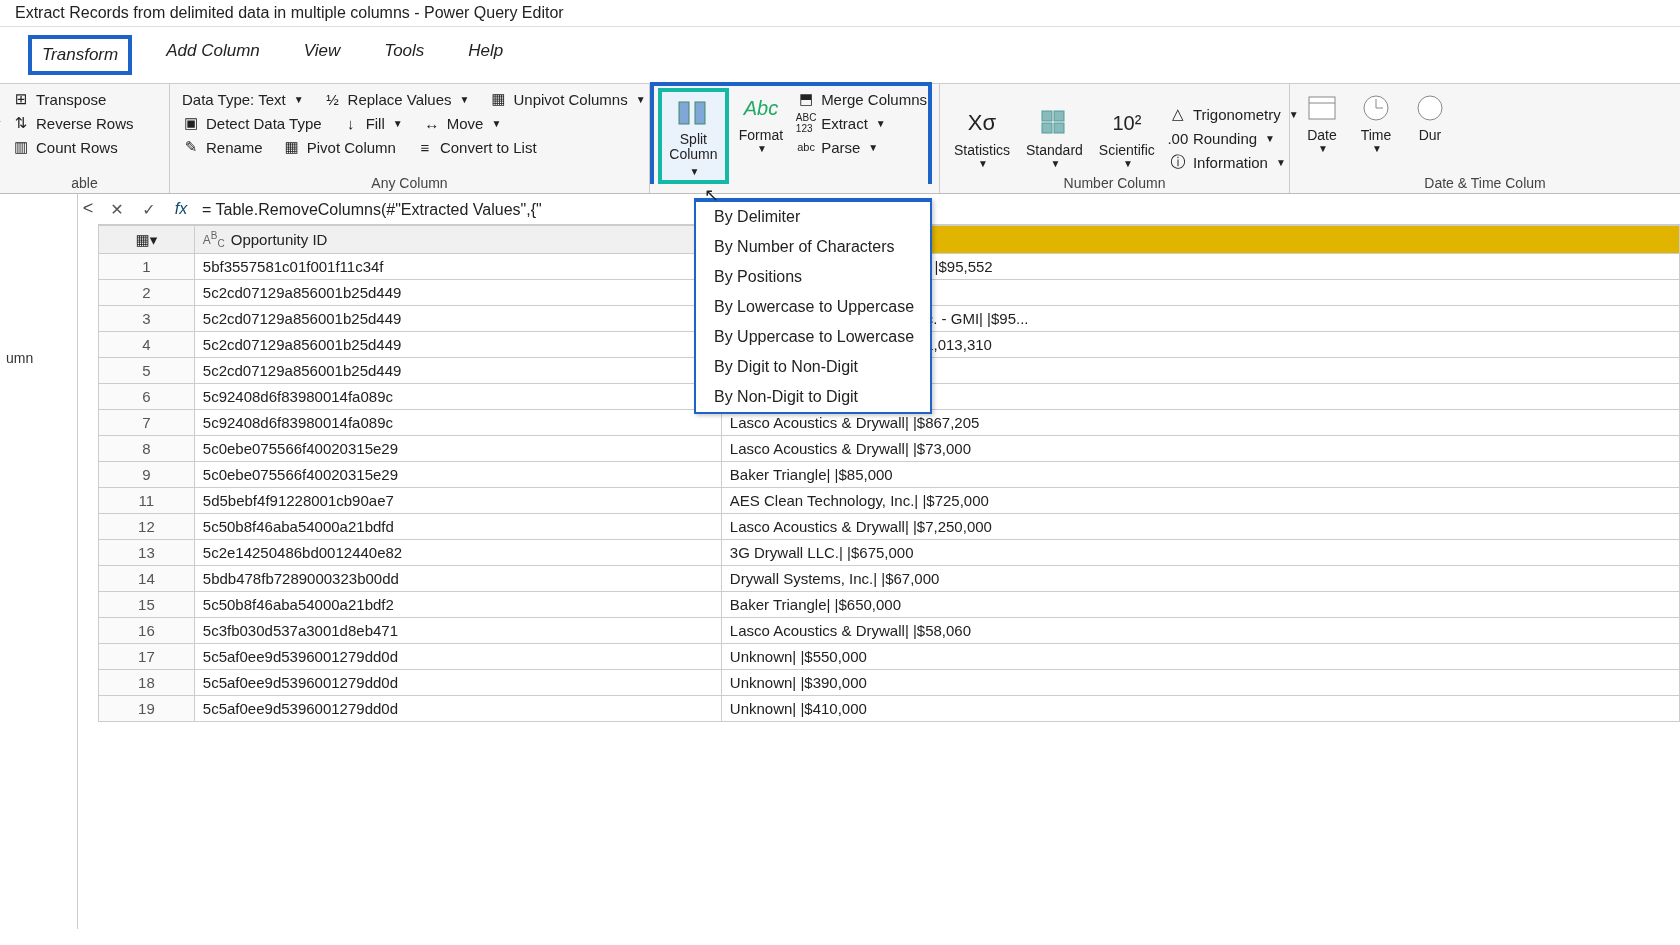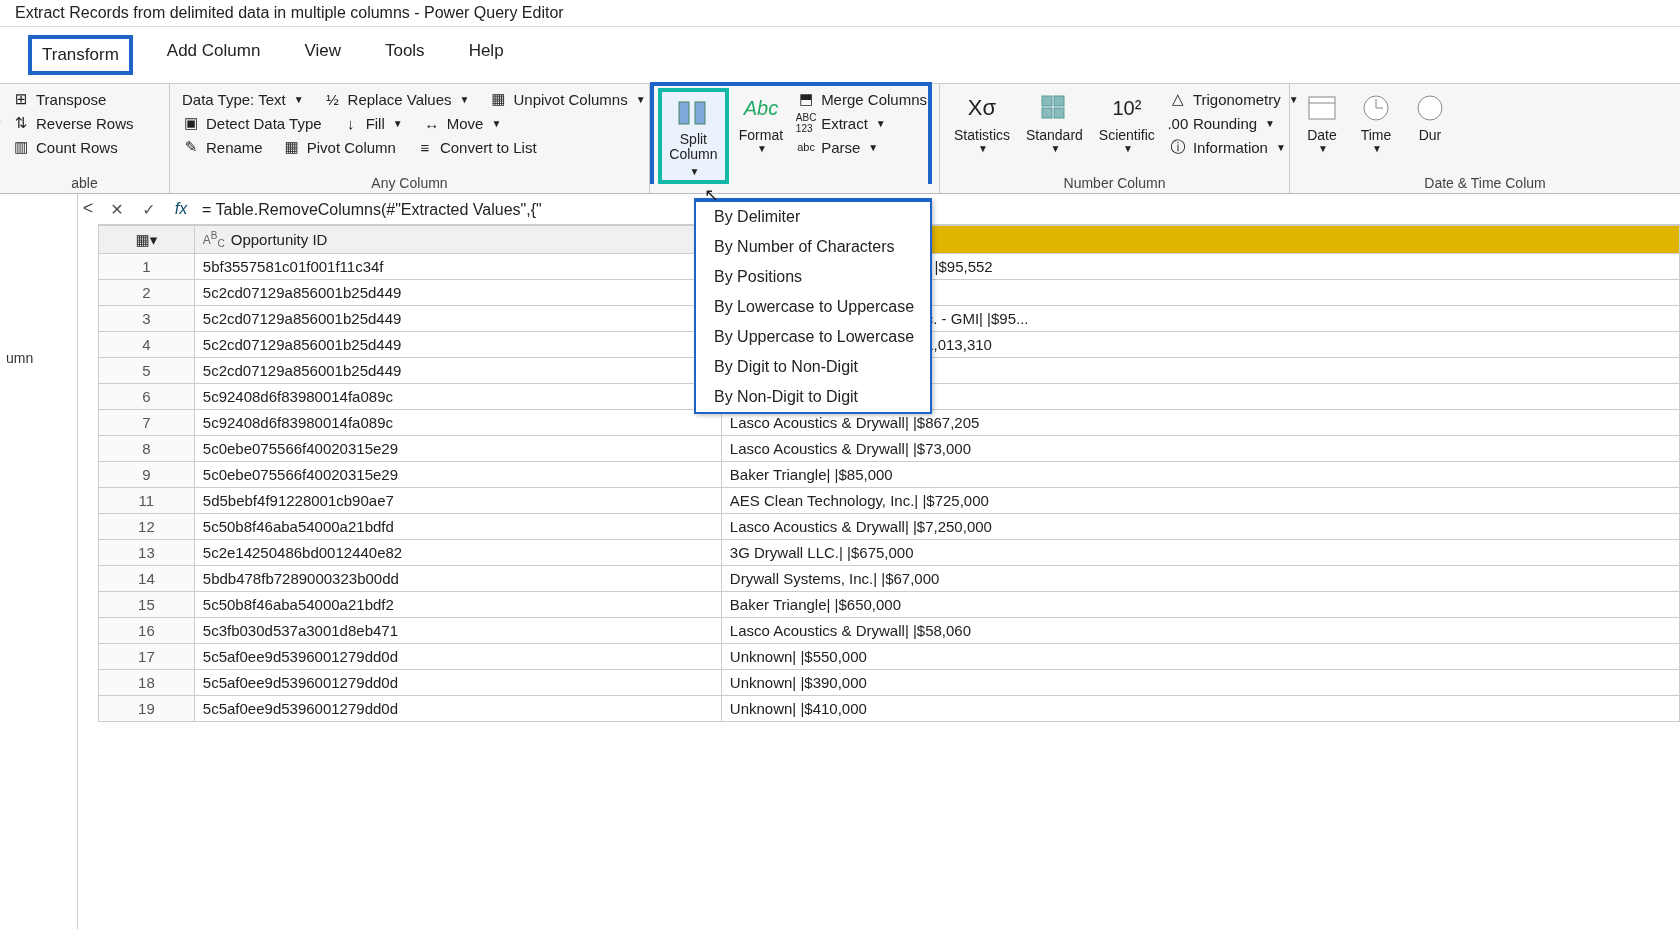--- a/index.html
+++ b/index.html
@@ -1,20 +1,20 @@
 <!DOCTYPE html>
 <html><head>
 <meta charset="utf-8">
 <style>
 * { margin: 0; padding: 0; box-sizing: border-box; font-family: "Segoe UI", Tahoma, sans-serif; }
 body { background: #fff; font-size: 14px; color: #222; overflow: hidden; }
 
 .titlebar { padding: 4px 15px; font-size: 16px; border-bottom: 1px solid #ddd; background: #fff; }
 
-.tabs { display: flex; gap: 24px; padding: 8px 28px; border-bottom: 1px solid #ccc; }
+.tabs { display: flex; gap: 24px; padding: 8px 28px; border-bottom: 1px solid #ccc; font-style: italic; }
 .tab { font-size: 17px; padding: 6px 10px; cursor: pointer; }
 .tab.active { border: 4px solid #1e63c8; }
 
 .ribbon { display: flex; border-bottom: 1px solid #bbb; background: #f6f6f6; height: 110px; position: relative; }
 .ribbon-group { border-right: 1px solid #ccc; padding: 4px 8px 2px 8px; display: flex; flex-direction: column; justify-content: space-between; }
 .ribbon-group-label { text-align: center; font-size: 14px; color: #444; padding-top: 2px; }
 .ribbon-rows { display: flex; flex-direction: column; gap: 2px; }
 .ribbon-row { display: flex; gap: 12px; align-items: center; }
 .rbutton { display: flex; align-items: center; gap: 6px; font-size: 15px; padding: 2px 4px; cursor: pointer; white-space: nowrap; }
 .ricon { width: 18px; height: 18px; display: inline-flex; align-items: center; justify-content: center; }
@@ -169,21 +169,21 @@
         <div class="rbutton">
           <span class="ricon" style="font-size:11px;">abc</span>
           <span>Parse</span>
           <span class="dropdown-arrow">▼</span>
         </div>
       </div>
     </div>
     <div class="ribbon-group-label">&nbsp;</div>
   </div>
 
-  <div class="ribbon-group" style="width:350px;">
+  <div class="ribbon-group" style="width:350px;justify-content:flex-end;">
     <div style="display:flex; gap:4px;">
       <div class="tall-button">
         <span class="ticon" style="font-size:22px;">Χσ</span>
         <span>Statistics</span>
         <span class="dropdown-arrow">▼</span>
       </div>
       <div class="tall-button">
         <span class="ticon">
           <svg width="28" height="28">
               <rect x="2" y="2" width="10" height="10" fill="#8bb" stroke="#599"></rect>

